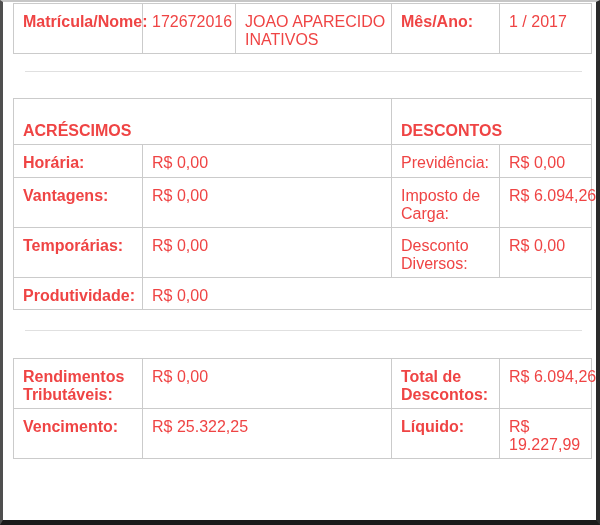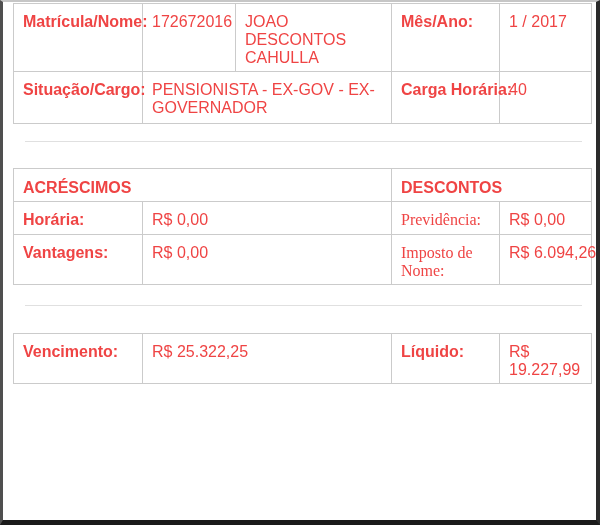--- a/index.html
+++ b/index.html
@@ -20,25 +20,25 @@
   table.doc { border-collapse: collapse; table-layout: fixed; width: 578px; }
   .doc td {
     border: 1px solid #cbcbcb;
     vertical-align: top;
     padding: 9px 4px 4px 9px;
     font-size: 16px;
     line-height: 18px;
     color: #ef4444;
   }
   .lbl { font-weight: 700; color: #1c1c1c; }
-  .plain { font-weight: 400; color: #3d3d3d; font-family: Liberation Serif, serif; }
+  .plain { font-weight: 400; color: #3d3d3d; }
   .v  { padding-left: 16px; }
   .v5 { padding-left: 12px; padding-right: 2px; }
   .nw { white-space: nowrap; }
-  .hdr td { padding-top: 10px; }
+  .hdr td { padding-top: 23px; }
   .divider {
     height: 1px;
     background: #e0e0e0;
     margin: 17px 14px 26px 12px;
   }
   .divider2 { margin: 20px 14px 27px 12px; }
 </style>
 </head>
 <body>
 
@@ -49,29 +49,23 @@
       <col style="width:129px">
         <col style="width:93px">
         <col style="width:156px">
       <col style="width:108px">
         <col style="width:92px">
     </colgroup>
     <tbody>
         <tr style="height:45px">
       <td class="lbl nw">Matrícula/Nome:</td>
       <td class="v nw">172672016</td>
-      <td>JOAO DESCONTOS CAHULLA</td>
+      <td>JOAO APARECIDO INATIVOS</td>
       <td class="lbl nw">Mês/Ano:</td>
       <td class="v5 nw">1 / 2017</td>
-    </tr>
-    <tr style="height:52px">
-      <td class="lbl nw">Situação/Cargo:</td>
-      <td class="v" colspan="2">PENSIONISTA - EX-GOV - EX-GOVERNADOR</td>
-      <td class="lbl nw">Carga Horária:</td>
-      <td class="v5 nw">40</td>
     </tr>
   </tbody>
     </table>
 
   <div class="divider"></div>
 
   <table class="doc">
     <colgroup>
       <col style="width:129px">
         <col style="width:249px">
@@ -85,36 +79,52 @@
     </tr>
     <tr style="height:33px">
       <td class="lbl nw">Horária:</td>
       <td class="v nw">R$ 0,00</td>
       <td class="plain nw">Previdência:</td>
       <td class="v5 nw">R$ 0,00</td>
     </tr>
     <tr style="height:49px">
       <td class="lbl nw">Vantagens:</td>
       <td class="v nw">R$ 0,00</td>
-      <td class="plain">Imposto de Nome:</td>
+      <td class="plain">Imposto de Carga:</td>
       <td class="v5 nw">R$ 6.094,26</td>
+    </tr>
+    <tr style="height:46px">
+      <td class="lbl nw">Temporárias:</td>
+      <td class="v nw">R$ 0,00</td>
+      <td class="plain">Desconto Diversos:</td>
+      <td class="v5 nw">R$ 0,00</td>
+    </tr>
+    <tr style="height:28px">
+      <td class="lbl nw">Produtividade:</td>
+      <td class="v nw" colspan="3">R$ 0,00</td>
     </tr>
   </tbody>
     </table>
 
   <div class="divider divider2"></div>
 
   <table class="doc">
     <colgroup>
       <col style="width:129px">
         <col style="width:249px">
       <col style="width:108px">
         <col style="width:92px">
     </colgroup>
     <tbody>
+        <tr style="height:47px">
+      <td class="lbl">Rendimentos Tributáveis:</td>
+      <td class="v nw">R$ 0,00</td>
+      <td class="lbl">Total de Descontos:</td>
+      <td class="v5 nw">R$ 6.094,26</td>
+    </tr>
     <tr style="height:41px">
       <td class="lbl nw">Vencimento:</td>
       <td class="v nw">R$ 25.322,25</td>
       <td class="lbl nw">Líquido:</td>
       <td class="v5">R$ 19.227,99</td>
     </tr>
   </tbody>
     </table>
 
 </div>

